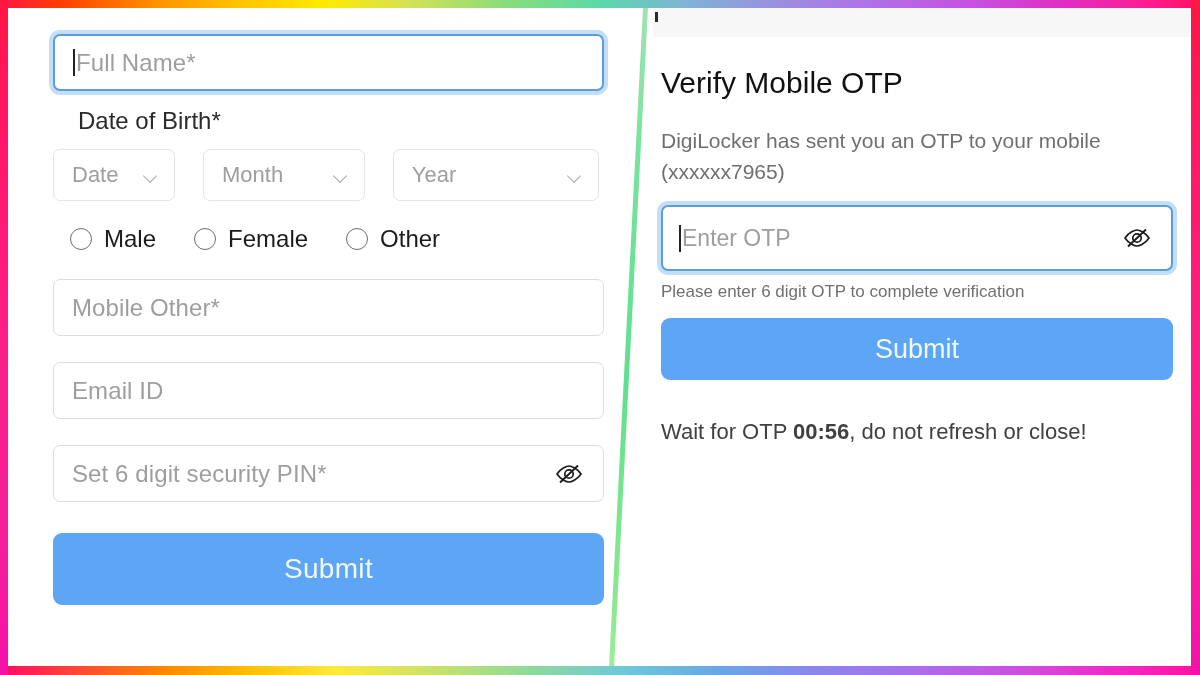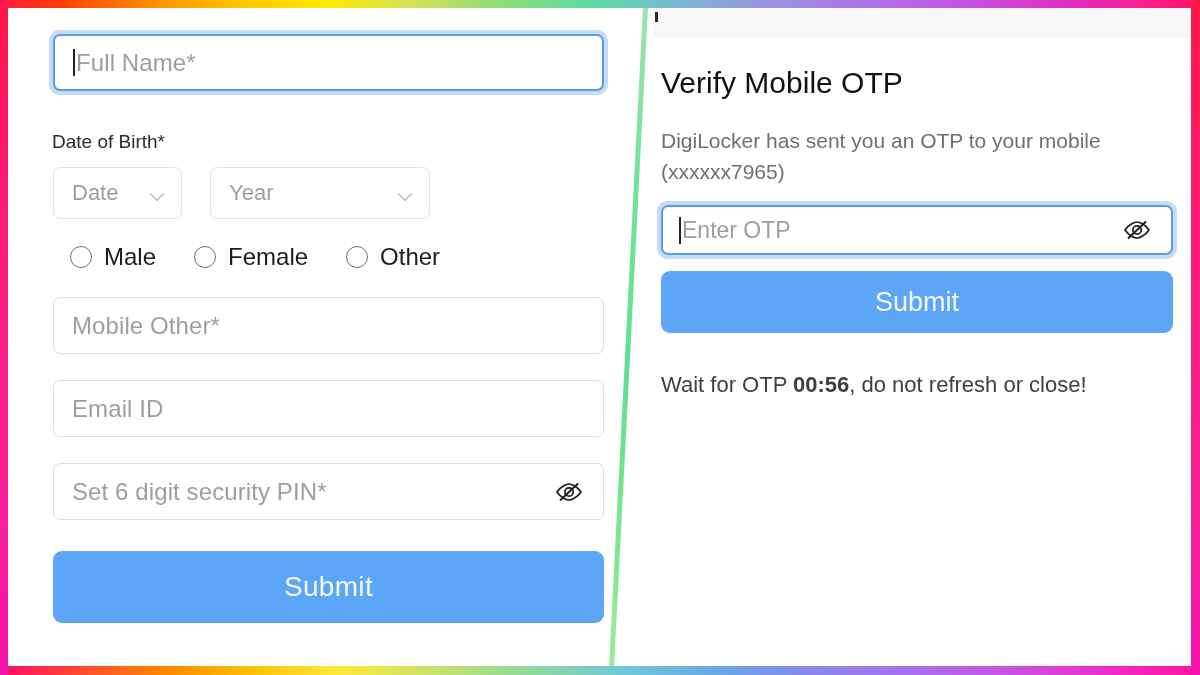--- a/index.html
+++ b/index.html
@@ -107,24 +107,24 @@
   .caret {
     display: inline-block;
     width: 2px;
     height: 27px;
     background: #222;
     margin-right: 1px;
     vertical-align: middle;
   }
 
   .label-dob {
-    font-size: 19px;
+    font-size: 24px;
     color: #2b2b2b;
-    padding: 0 44px;
-    margin-top: 40px;
+    padding: 0 70px;
+    margin-top: 16px;
   }
 
   .dob-row {
     display: flex;
     gap: 28px;
     padding: 0 45px;
     margin-top: 14px;
   }
   .select-box {
     height: 52px;
@@ -235,21 +235,21 @@
   .otp-desc {
     font-size: 21px;
     color: #6f6f6f;
     line-height: 31px;
     margin: 25px 0 0 8px;
     width: 500px;
   }
   .otp-input-wrap {
     margin: 18px 0 0 8px;
     width: 512px;
-    height: 50px;
+    height: 66px;
     position: relative;
     border: 2px solid #5a9fdc;
     border-radius: 7px;
     background: #ffffff;
     box-shadow: 0 0 0 4px rgba(121,182,236,0.45);
     display: flex;
     align-items: center;
     padding: 0 16px;
   }
   .otp-input-wrap .ph {
@@ -304,20 +304,24 @@
         </div>
       </div>
 
       <div class="label-dob">Date of Birth*</div>
 
       <div class="dob-row">
         <div class="select-box sz-date">
           <span class="ph">Date</span>
           <span class="chev"></span>
         </div>
+        <div class="select-box sz-month">
+          <span class="ph">Month</span>
+          <span class="chev"></span>
+        </div>
         <div class="select-box sz-year">
           <span class="ph">Year</span>
           <span class="chev"></span>
         </div>
       </div>
 
       <div class="gender-row">
         <div class="gender-opt">
           <span class="radio"></span>
           <span class="gender-label">Male</span>
@@ -376,20 +380,21 @@
         <span class="ph">Enter OTP</span>
         <span class="eye-btn">
           <svg width="30" height="24" viewBox="0 0 30 24">
             <path d="M3 12 C7 6, 13 4, 15 4 C17 4, 23 6, 27 12 C23 18, 17 20, 15 20 C13 20, 7 18, 3 12 Z" fill="none" stroke="#1c1c1c" stroke-width="1.7"></path>
             <circle cx="15" cy="12" r="4.2" fill="none" stroke="#1c1c1c" stroke-width="1.7"></circle>
             <line x1="6" y1="20.5" x2="24" y2="3.5" stroke="#1c1c1c" stroke-width="1.9"></line>
           </svg>
         </span>
       </div>
 
+      <div class="otp-hint">Please enter 6 digit OTP to complete verification</div>
 
       <button class="otp-submit">Submit</button>
 
       <div class="otp-wait">
         <span>Wait for OTP </span><b>00:56</b><span>, do not refresh or close!</span>
       </div>
     </div>
 
   </div>
 </div>

